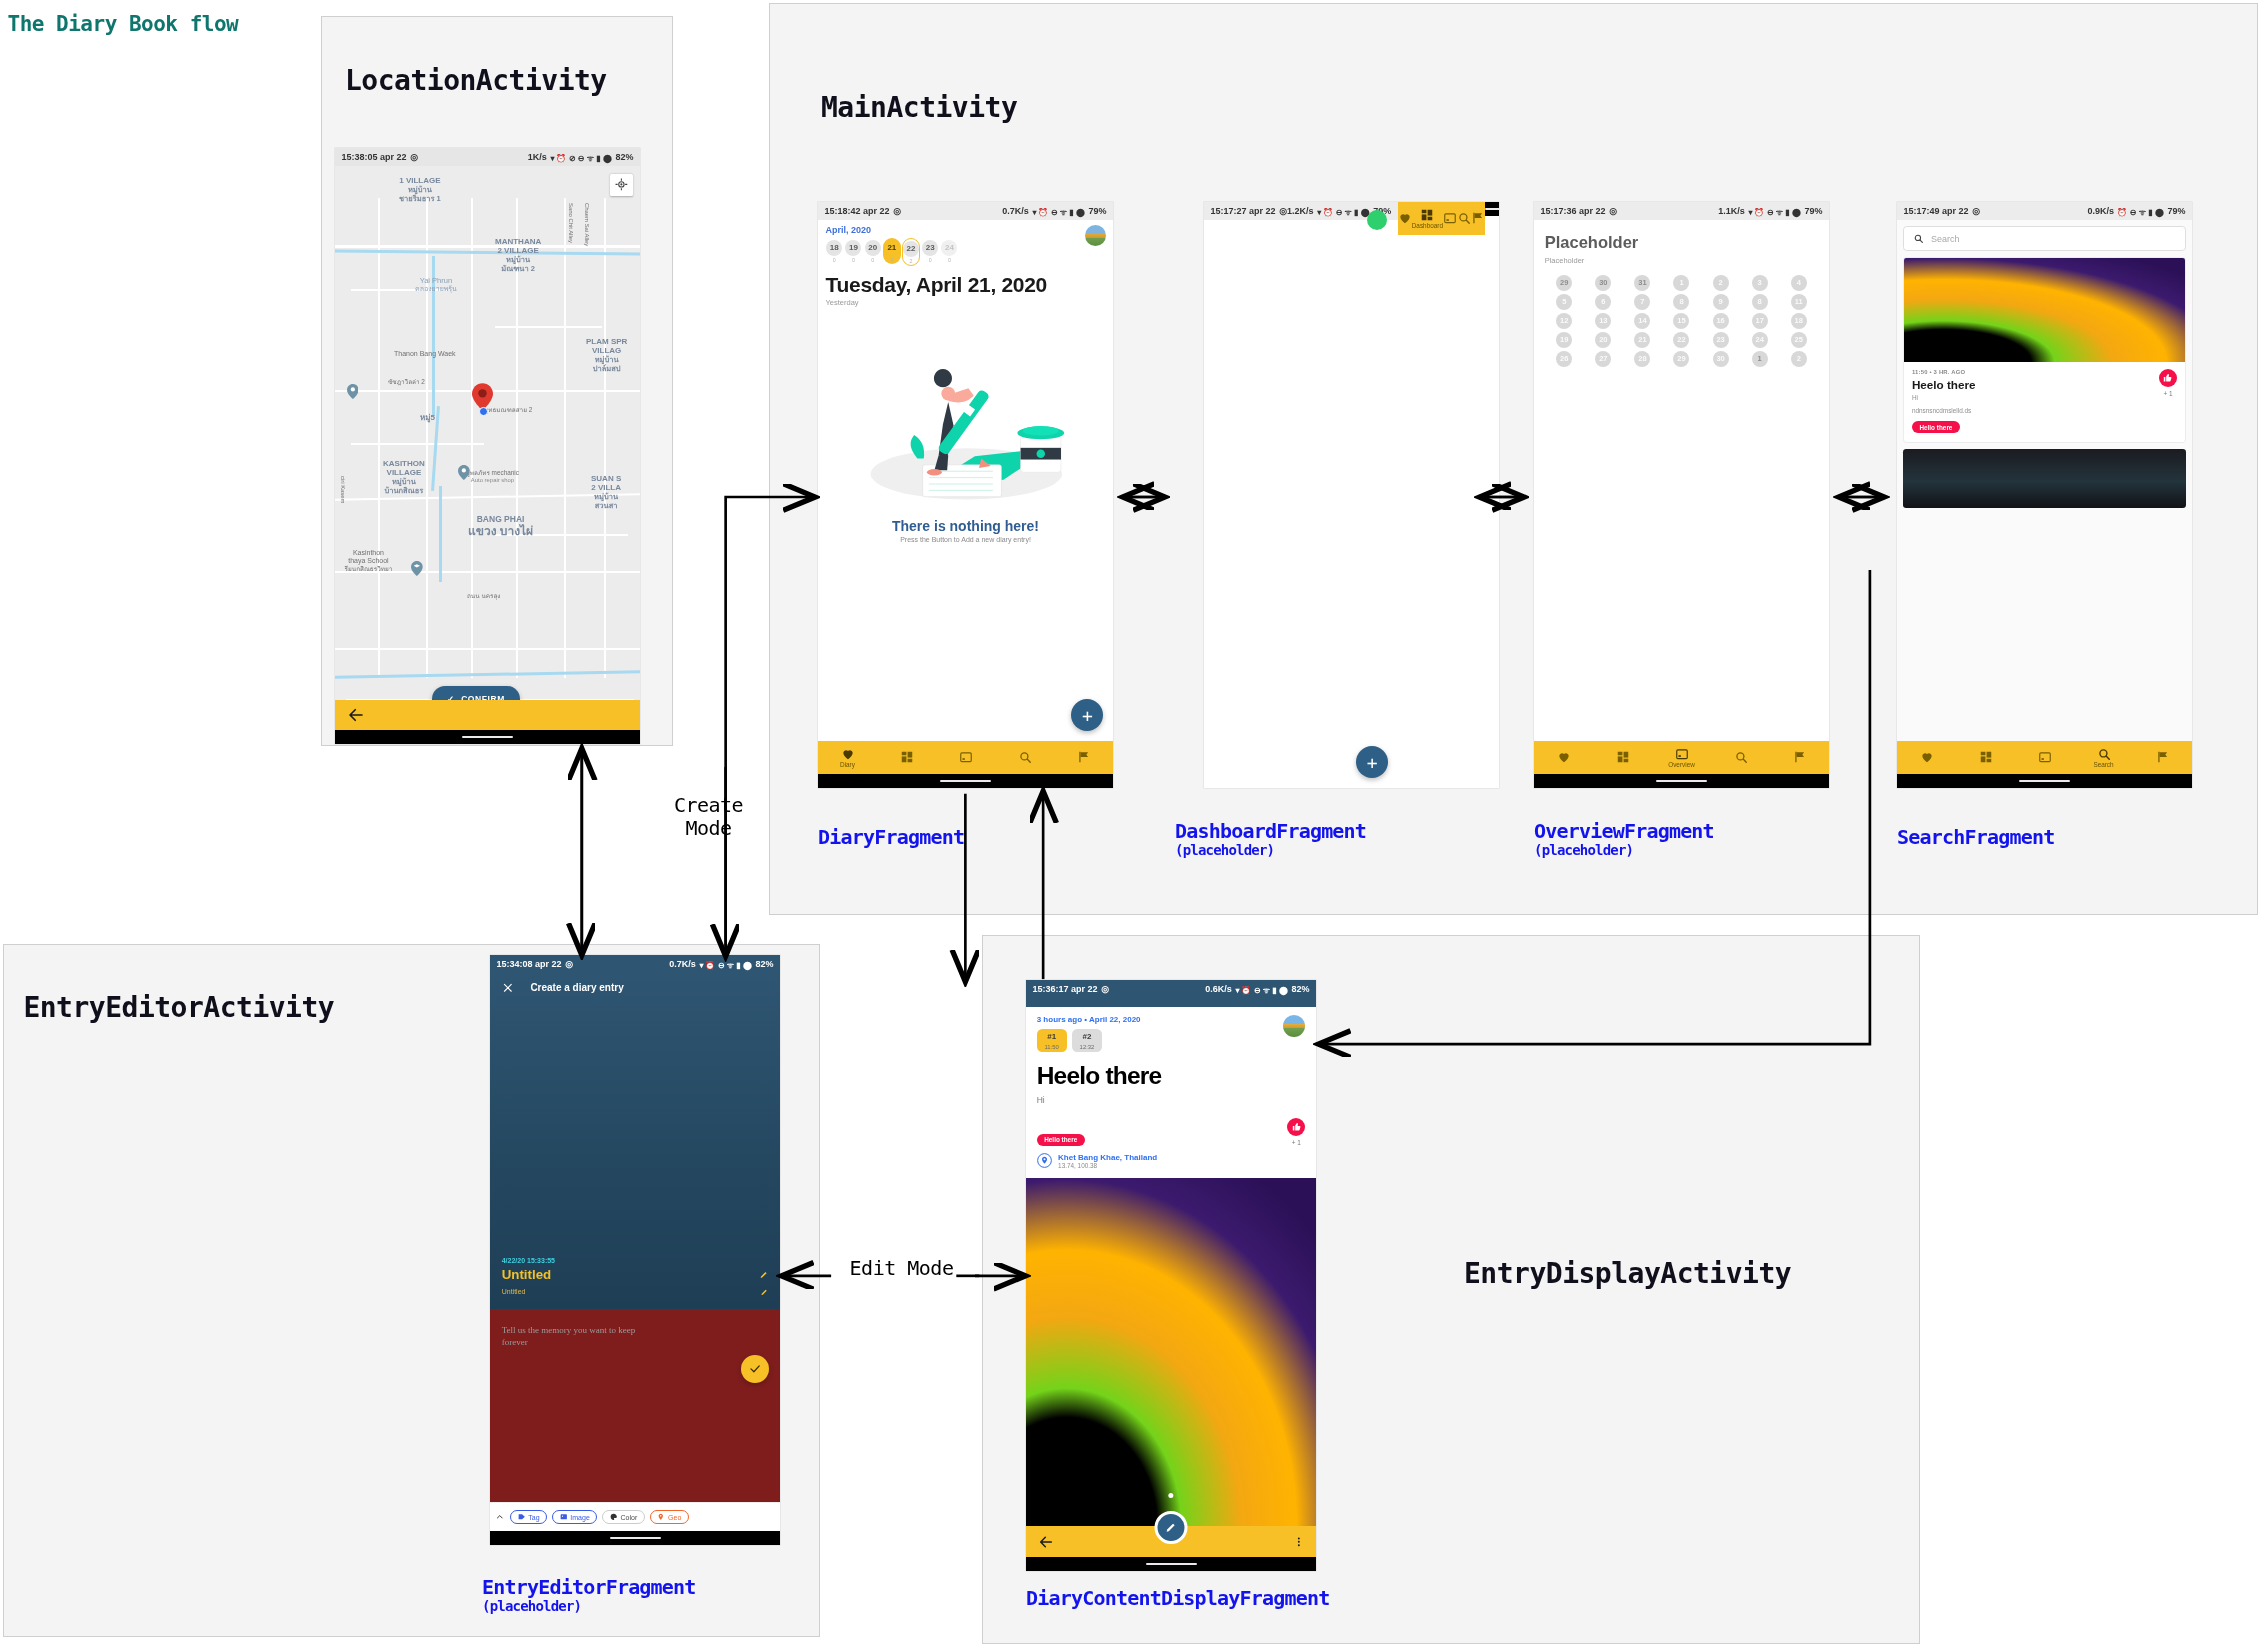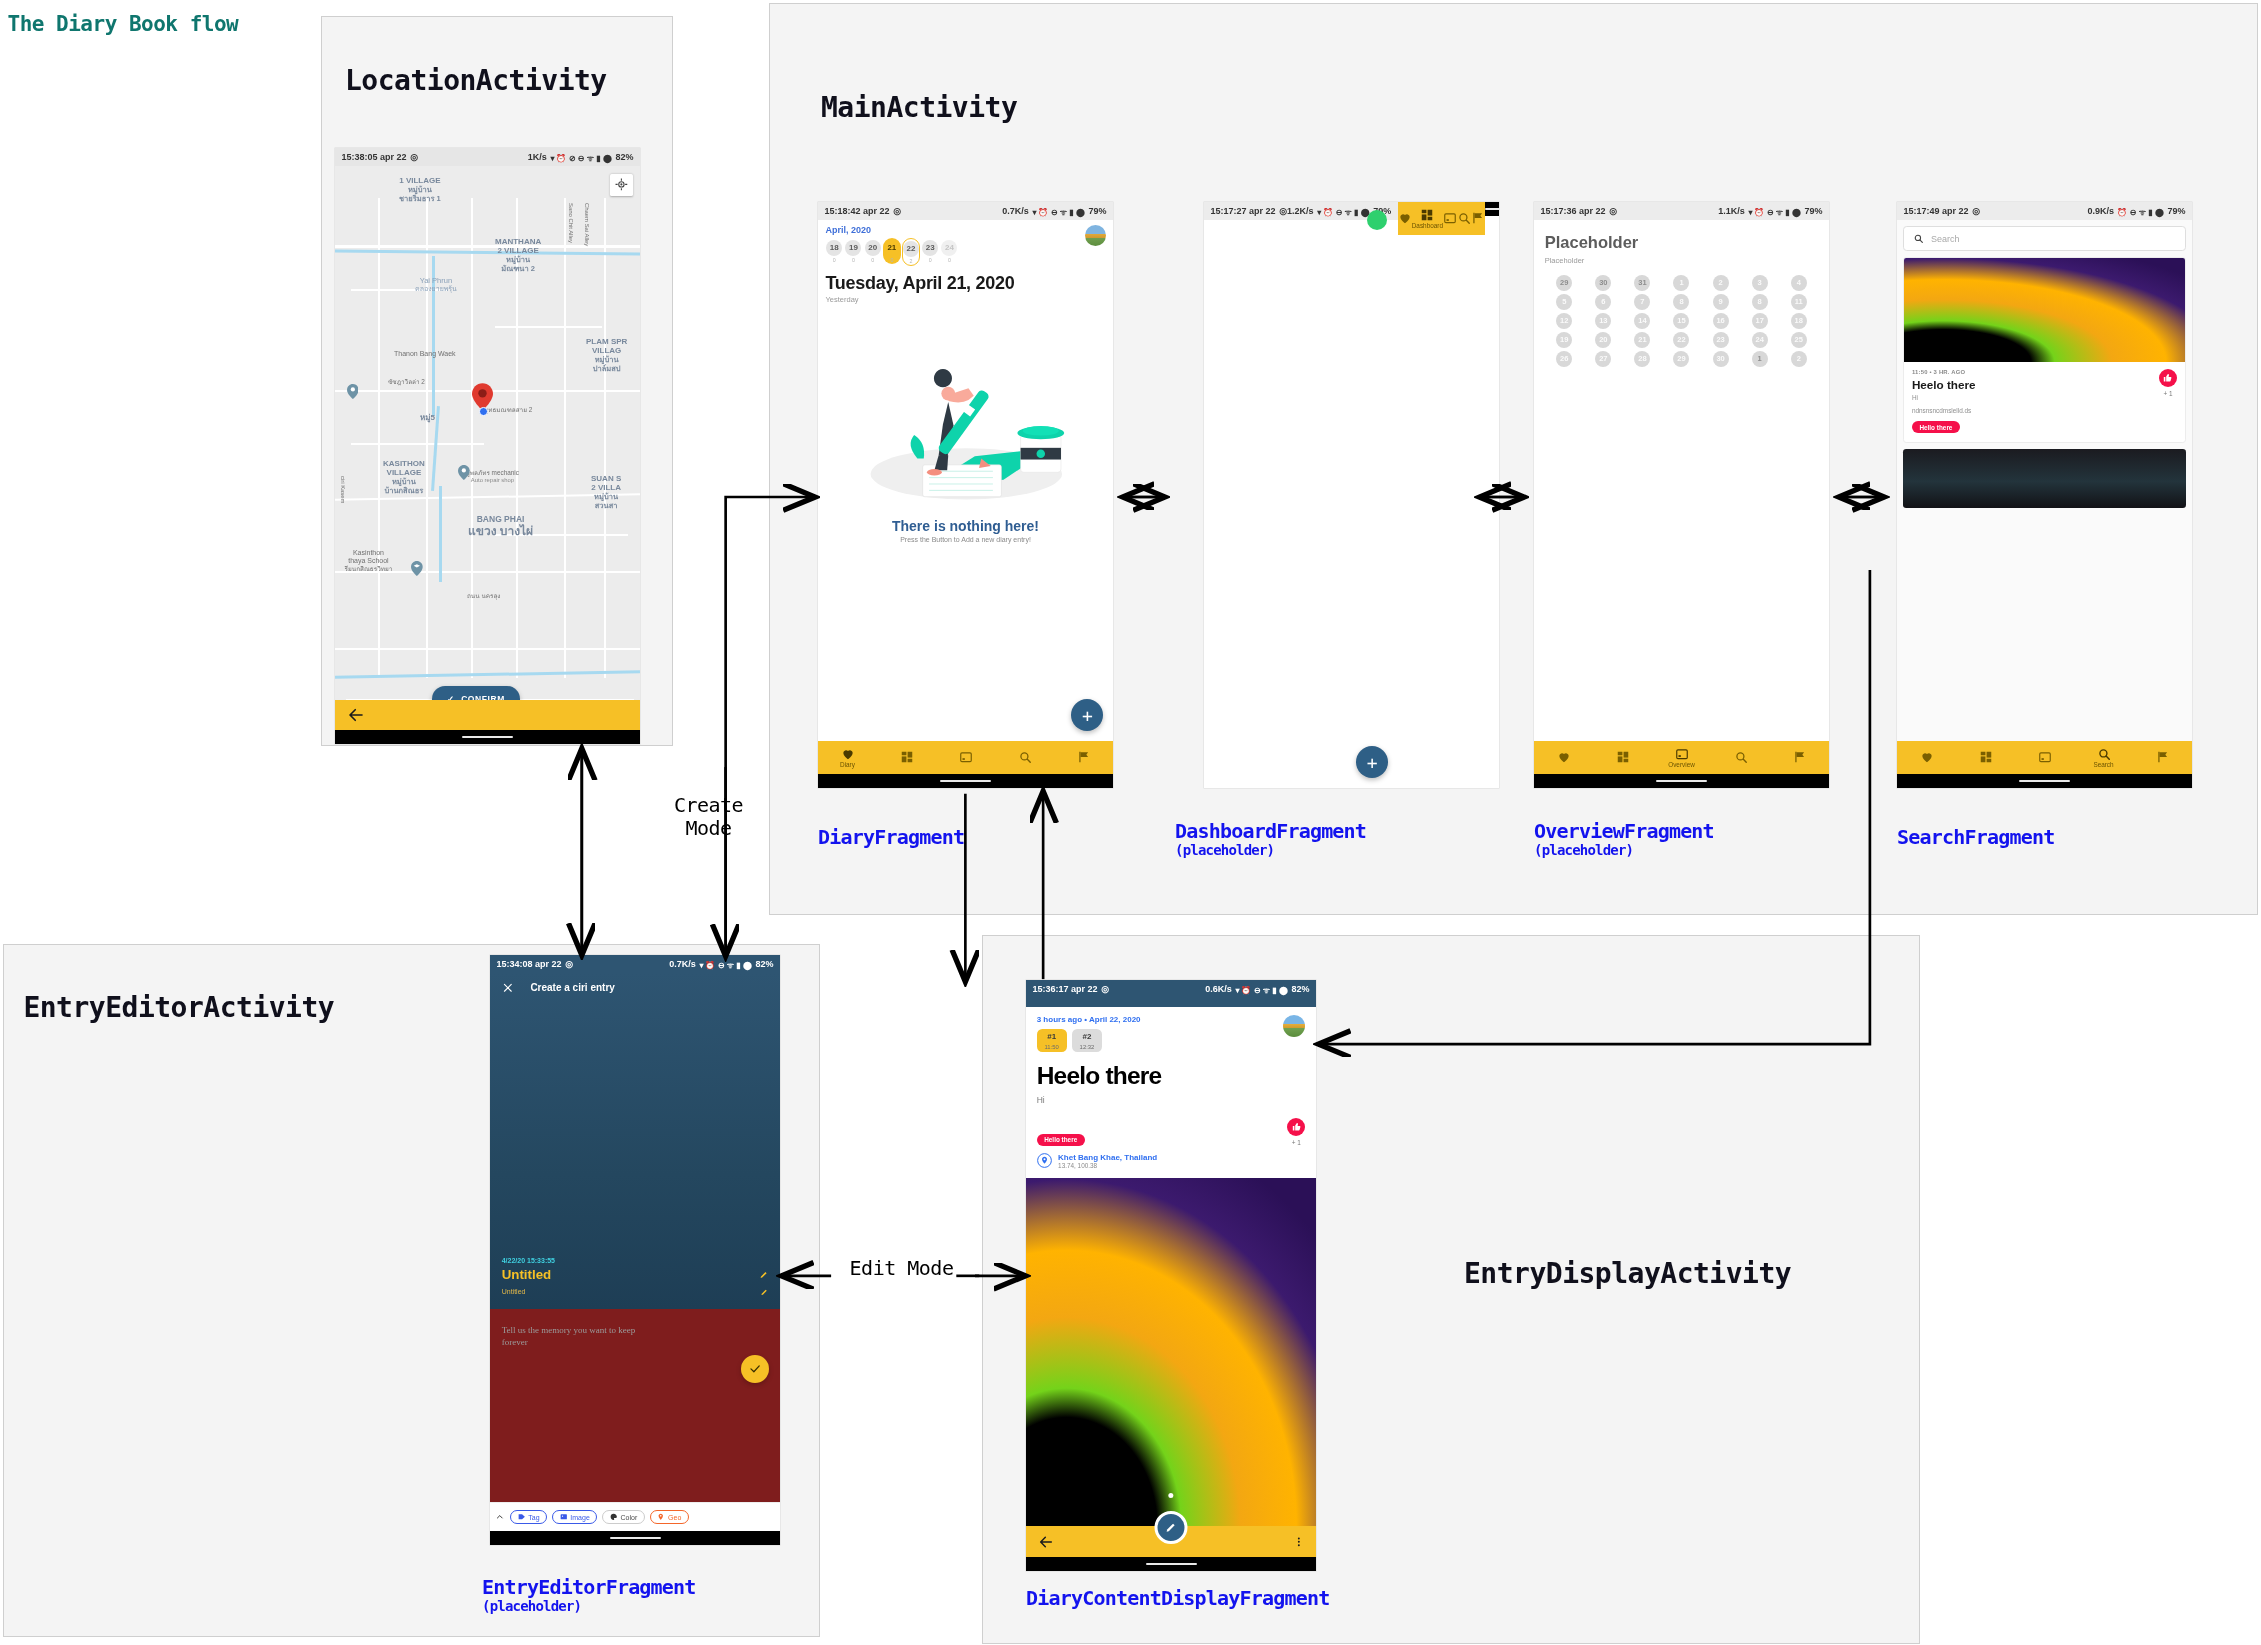--- a/index.html
+++ b/index.html
@@ -71,21 +71,21 @@
   .day .n { width:16px; height:16px; border-radius:50%; background:#e4e4e4; color:#5b5b5b;
             display:flex;align-items:center;justify-content:center;
             font-family:"Liberation Sans",sans-serif; font-size:8px; font-weight:600;}
   .day .d { font-family:"Liberation Sans",sans-serif; font-size:5.3px; color:#b6b6b6; margin-top:1.1px;}
   .day.sel { background:#f6c026; }
   .day.sel .n { background:#f6c026; color:#4a3a00; }
   .day.today { border:1.1px solid #f6c026; background:#fff; }
   .day.dim .n { background:#f0f0f0; color:#c4c4c4; }
   .avatar-sm { width: 21px; height:21px; border-radius:50%;
     background: linear-gradient(180deg,#7fb4e0 0%,#7fb4e0 42%,#e0a93a 43%,#d0982e 62%,#6f9e4e 63%,#5d8e3f 100%); }
-  .big-date { font-family:"Liberation Sans",sans-serif; font-size:18px; font-weight:700; color:#1a1a1a; letter-spacing:-0.3px;}
+  .big-date { font-family:"Liberation Sans",sans-serif; font-size:21px; font-weight:700; color:#1a1a1a; letter-spacing:-0.3px;}
   .sub-date { font-family:"Liberation Sans",sans-serif; font-size:7.5px; color:#9a9a9a; }
   .empty-title { font-family:"Liberation Sans",sans-serif; font-size:14px; font-weight:800; color:#2f5d92; text-align:center;}
   .empty-sub { font-family:"Liberation Sans",sans-serif; font-size:7px; color:#8a8a8a; text-align:center;}
   .fab { position:absolute; width:32px; height:32px; border-radius:50%; background:#2e5f86;
          display:flex;align-items:center;justify-content:center; color:#fff; font-size:18px; font-weight:300;
          box-shadow:0 2.1px 5.3px rgba(0,0,0,.25); }
 
   
   .ph-title { font-family:"Liberation Sans",sans-serif; font-size:16.5px; font-weight:600; color:#5c5c5c; }
   .ph-sub   { font-family:"Liberation Sans",sans-serif; font-size:7.5px; color:#9a9a9a; }
@@ -740,21 +740,21 @@
           <span>0.7K/s</span>
           <span class="sb-icons">▾ ⏰ ⊖ ᯤ ▮ ⬤</span>
           <span>82%</span>
         </div>
     </div>
     <div class="editor-top" style="height:336px; position:relative; padding:8.5px 11.7px 0;">
       <div style="display:flex; align-items:center; gap:17px;">
         <svg width="11.7" height="11.7" viewBox="0 0 24 24">
             <path d="M5 5l14 14M19 5L5 19" stroke="#fff" stroke-width="2.2" stroke-linecap="round"></path>
           </svg>
-        <span class="ed-title">Create a ciri entry</span>
+        <span class="ed-title">Create a diary entry</span>
       </div>
       <div style="position:absolute; left:11.7px; right:11.7px; bottom:12.8px;">
         <div class="ed-date">4/22/20 15:33:55</div>
         <div style="display:flex; justify-content:space-between; align-items:center; margin-top:3.2px;">
           <span class="ed-h1">Untitled</span>
           <svg width="9.6" height="9.6" viewBox="0 0 24 24">
               <path d="M4 20l4-1 11-11-3-3L5 16z" fill="#f6c026"></path>
             </svg>
         </div>
         <div style="display:flex; justify-content:space-between; align-items:center; margin-top:5.3px;">

